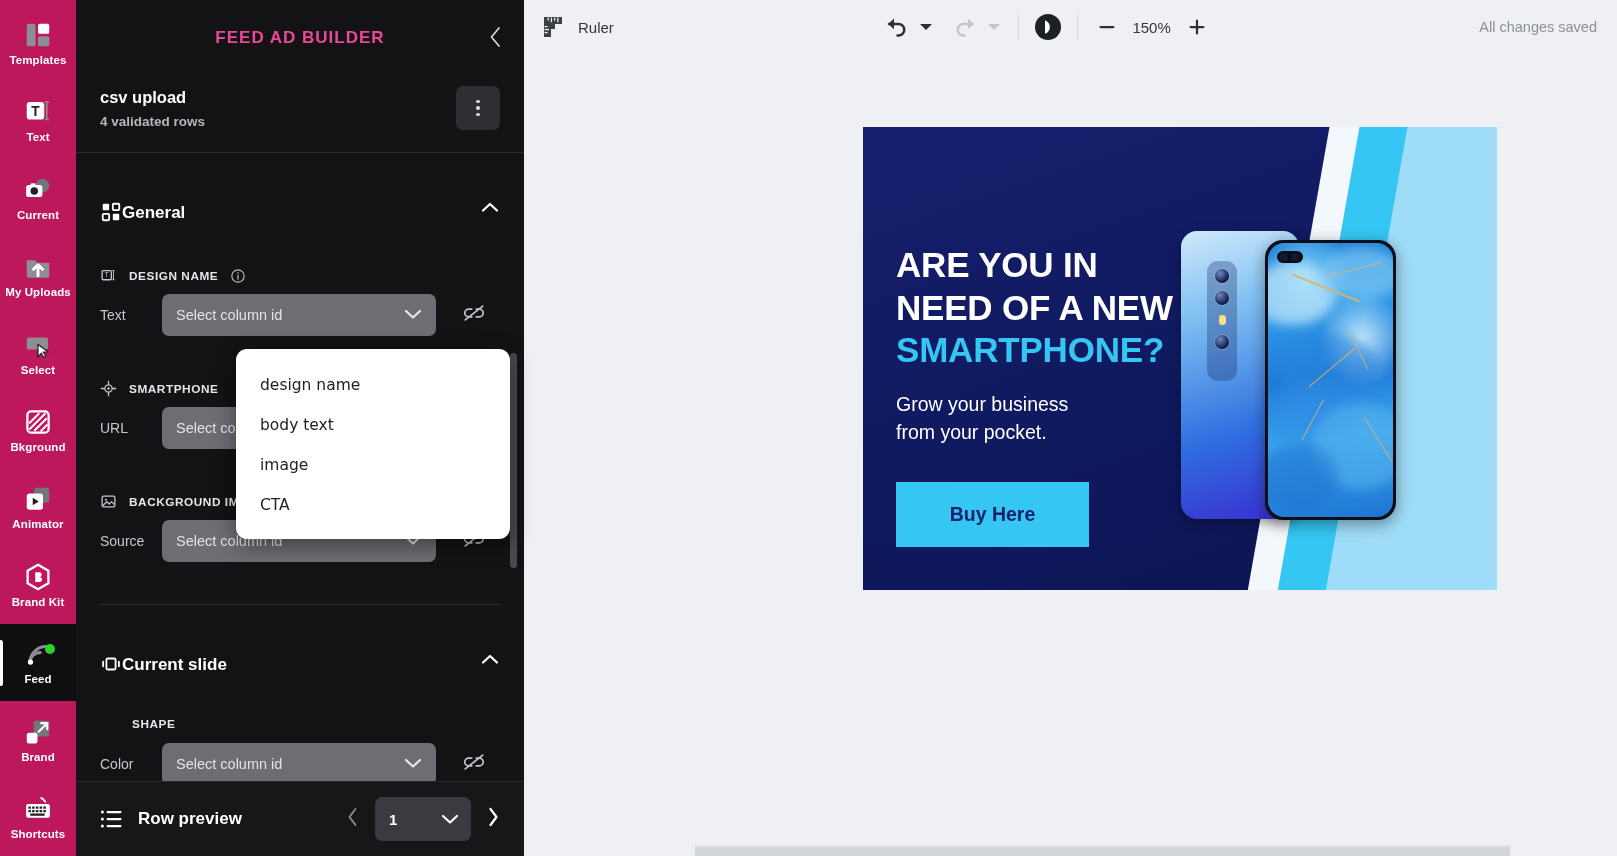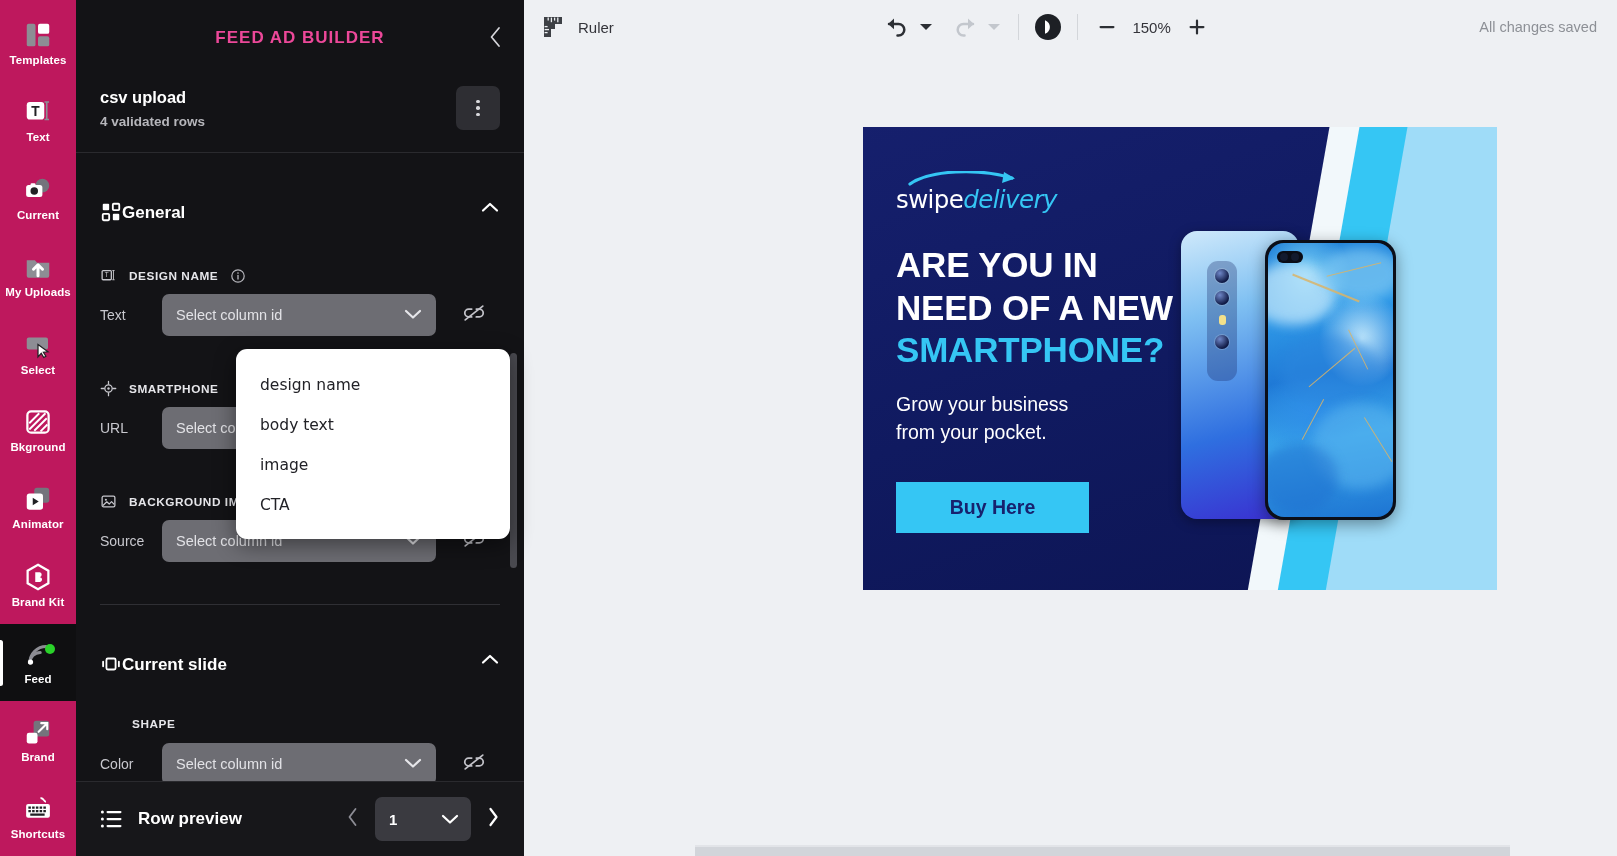--- a/index.html
+++ b/index.html
@@ -210,21 +210,21 @@
     font-size:35px; line-height:1.22; font-weight:700;
     color:#ffffff; letter-spacing:-0.2px;
     font-family:"Liberation Sans", sans-serif;
   }
   .headline .hl3 { color:#35c6f4; }
   .sub {
     position:absolute; left:33px; top:264px; width:330px;
     font-size:19.5px; line-height:1.42; color:#ffffff; font-weight:400;
   }
   .cta {
-    position:absolute; left:33px; top:355px; width:193px; height:51px;
+    position:absolute; left:33px; top:355px; width:193px; height:65px;
     background:#35c6f4; display:flex; align-items:center; justify-content:center;
     color:#17226e; font-size:19.5px; font-weight:700; cursor:pointer;
   }
   .phone-wrap { position:absolute; left:318px; top:104px; width:215px; height:290px; }
   .phone-back {
     position:absolute; left:0; top:0; width:118px; height:288px; border-radius:16px;
     background:linear-gradient(165deg,#cfe9fb 0%,#7fc0f2 28%,#2f6fe0 68%,#3a2ed0 100%);
     box-shadow:0 3px 12px rgba(0,0,0,.35);
   }
   .phone-cams {
@@ -664,29 +664,20 @@
 
   <div class="canvas">
 
     <div class="ad">
       <div class="ad-lightband"></div>
       <div class="ad-cyanband"></div>
       <div class="ad-white"></div>
       <div class="ad-navy-grad"></div>
 
       <div class="ad-content">
-        <div class="logo">
-          <svg width="118" height="16" viewBox="0 0 118 16" style="display:block;margin-left:12px;margin-bottom:-2px">
-            <path d="M2 13 C22 -1 70 -3 104 7" fill="none" stroke="#35c6f4" stroke-width="3.2" stroke-linecap="round"></path>
-            <path d="M96 1 L107 7.4 L94 12" fill="#35c6f4"></path>
-          </svg>
-          <div class="logo-txt">
-            <span class="a">swipe</span><span class="b">delivery</span>
-          </div>
-        </div>
 
         <div class="headline">
           <div>ARE YOU IN</div>
           <div>NEED OF A NEW</div>
           <div class="hl3">SMARTPHONE?</div>
         </div>
 
         <div class="sub">
           <div>Grow your business</div>
           <div>from your pocket.</div>

